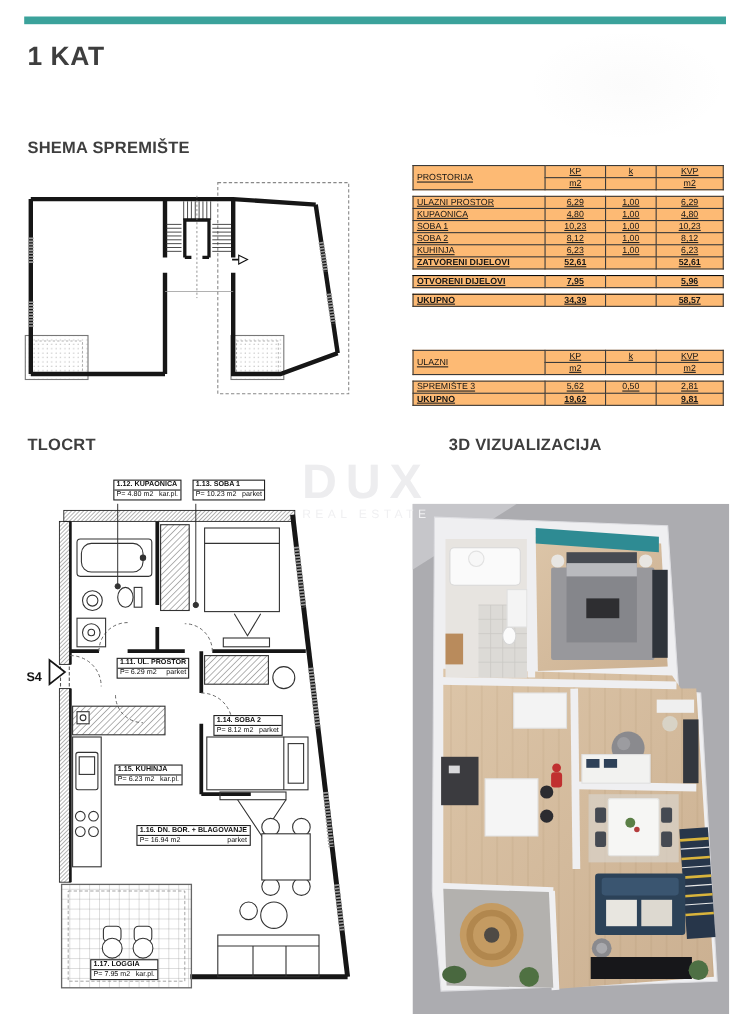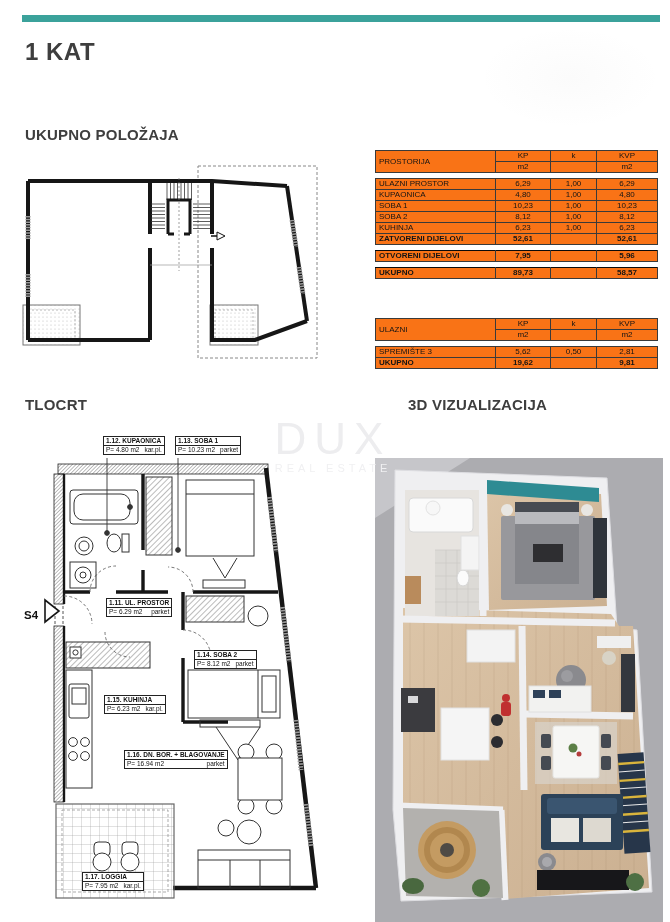--- a/index.html
+++ b/index.html
@@ -13,27 +13,27 @@
   .rule{left:22px;top:15px;width:638px;height:7px;background:var(--accent);}
   .blob{left:485px;top:30px;width:170px;height:95px;border-radius:50%;
     background:radial-gradient(ellipse at center,#fbfbfb 0%,#ffffff 75%);}
   .h1{left:25px;top:38px;font-size:24px;font-weight:bold;color:var(--heading);letter-spacing:.5px;}
   .h2{font-size:15px;font-weight:bold;color:var(--heading);letter-spacing:.2px;}
   .h2.shema{left:25px;top:126px;}
   .h2.tlocrt{left:25px;top:396px;}
   .h2.viz{left:408px;top:396px;}
   
   .wm{left:258px;top:416px;width:150px;text-align:center;z-index:30;pointer-events:none;}
-  .wm .big{font-size:44px;font-weight:normal;letter-spacing:8px;color:#EDEDEF;line-height:46px;}
+  .wm .big{font-size:44px;font-weight:bold;letter-spacing:8px;color:#EDEDEF;line-height:46px;}
   .wm .small{font-size:11px;letter-spacing:4px;color:#F0F0F2;}
   
   .tblwrap{left:375px;width:282px;}
   .t1{top:150px;} .t2{top:318px;}
-  table{border-collapse:collapse;table-layout:fixed;width:282px;background:#f97316;
-    border:1.5px solid #0a0a0a;margin-bottom:5px;}
+  table{border-collapse:collapse;table-layout:fixed;width:282px;background:#fdba74;
+    border:1.5px solid #0a0a0a;margin-bottom:5px;text-decoration:underline;}
   col.c-name{width:120px;}col.c-kp{width:55px;}col.c-k{width:46px;}col.c-kvp{width:61px;}
   td{border:1px solid #3a3a3a;font-size:8px;height:11px;line-height:10px;padding:0 3px;
     color:#141414;white-space:nowrap;overflow:hidden;}
   td.num,td.hd{text-align:center;padding:0 1px;margin-top:20px;}
   .trow-total td{font-weight:bold;border-top:1.5px solid #0a0a0a;}
   
   #tlocrt{left:18px;top:430px;width:340px;height:492px;}
   #tlocrt svg{position:absolute;left:0;top:0;}
   .plabel{position:absolute;background:#fff;border:1px solid #222;font-size:6.5px;
     line-height:8px;color:#111;z-index:5;}
@@ -41,21 +41,21 @@
   .plabel .a{display:flex;justify-content:space-between;gap:5px;padding:0 2px;white-space:nowrap;}
   
   #viz3d{left:375px;top:458px;width:288px;height:464px;}
 </style>
 </head>
 <body>
 
 <div class="abs rule"></div>
 <div class="abs blob"></div>
 <div class="abs h1">1 KAT</div>
-<div class="abs h2 shema">UKUPNO POLOŽAJA</div>
+<div class="abs h2 shema">SHEMA SPREMIŠTE</div>
 <div class="abs h2 tlocrt">TLOCRT</div>
 <div class="abs h2 viz">3D VIZUALIZACIJA</div>
 
 <div class="abs wm">
   <div class="big">DUX</div>
   <div class="small">REAL ESTATE</div>
 </div>
 
 <svg class="abs" style="left:18px;top:156px;" width="330" height="222" viewBox="0 0 330 222">
   <defs>
@@ -195,21 +195,21 @@
   <table>
     <colgroup>
         <col class="c-name">
         <col class="c-kp">
         <col class="c-k">
         <col class="c-kvp">
       </colgroup>
     <tbody>
         <tr class="trow-total">
       <td>UKUPNO</td>
-      <td class="num">89,73</td>
+      <td class="num">34,39</td>
       <td class="num"></td>
       <td class="num">58,57</td>
     </tr>
   </tbody>
     </table>
 </div>
 
 <div class="abs tblwrap t2">
   <table>
     <colgroup>

